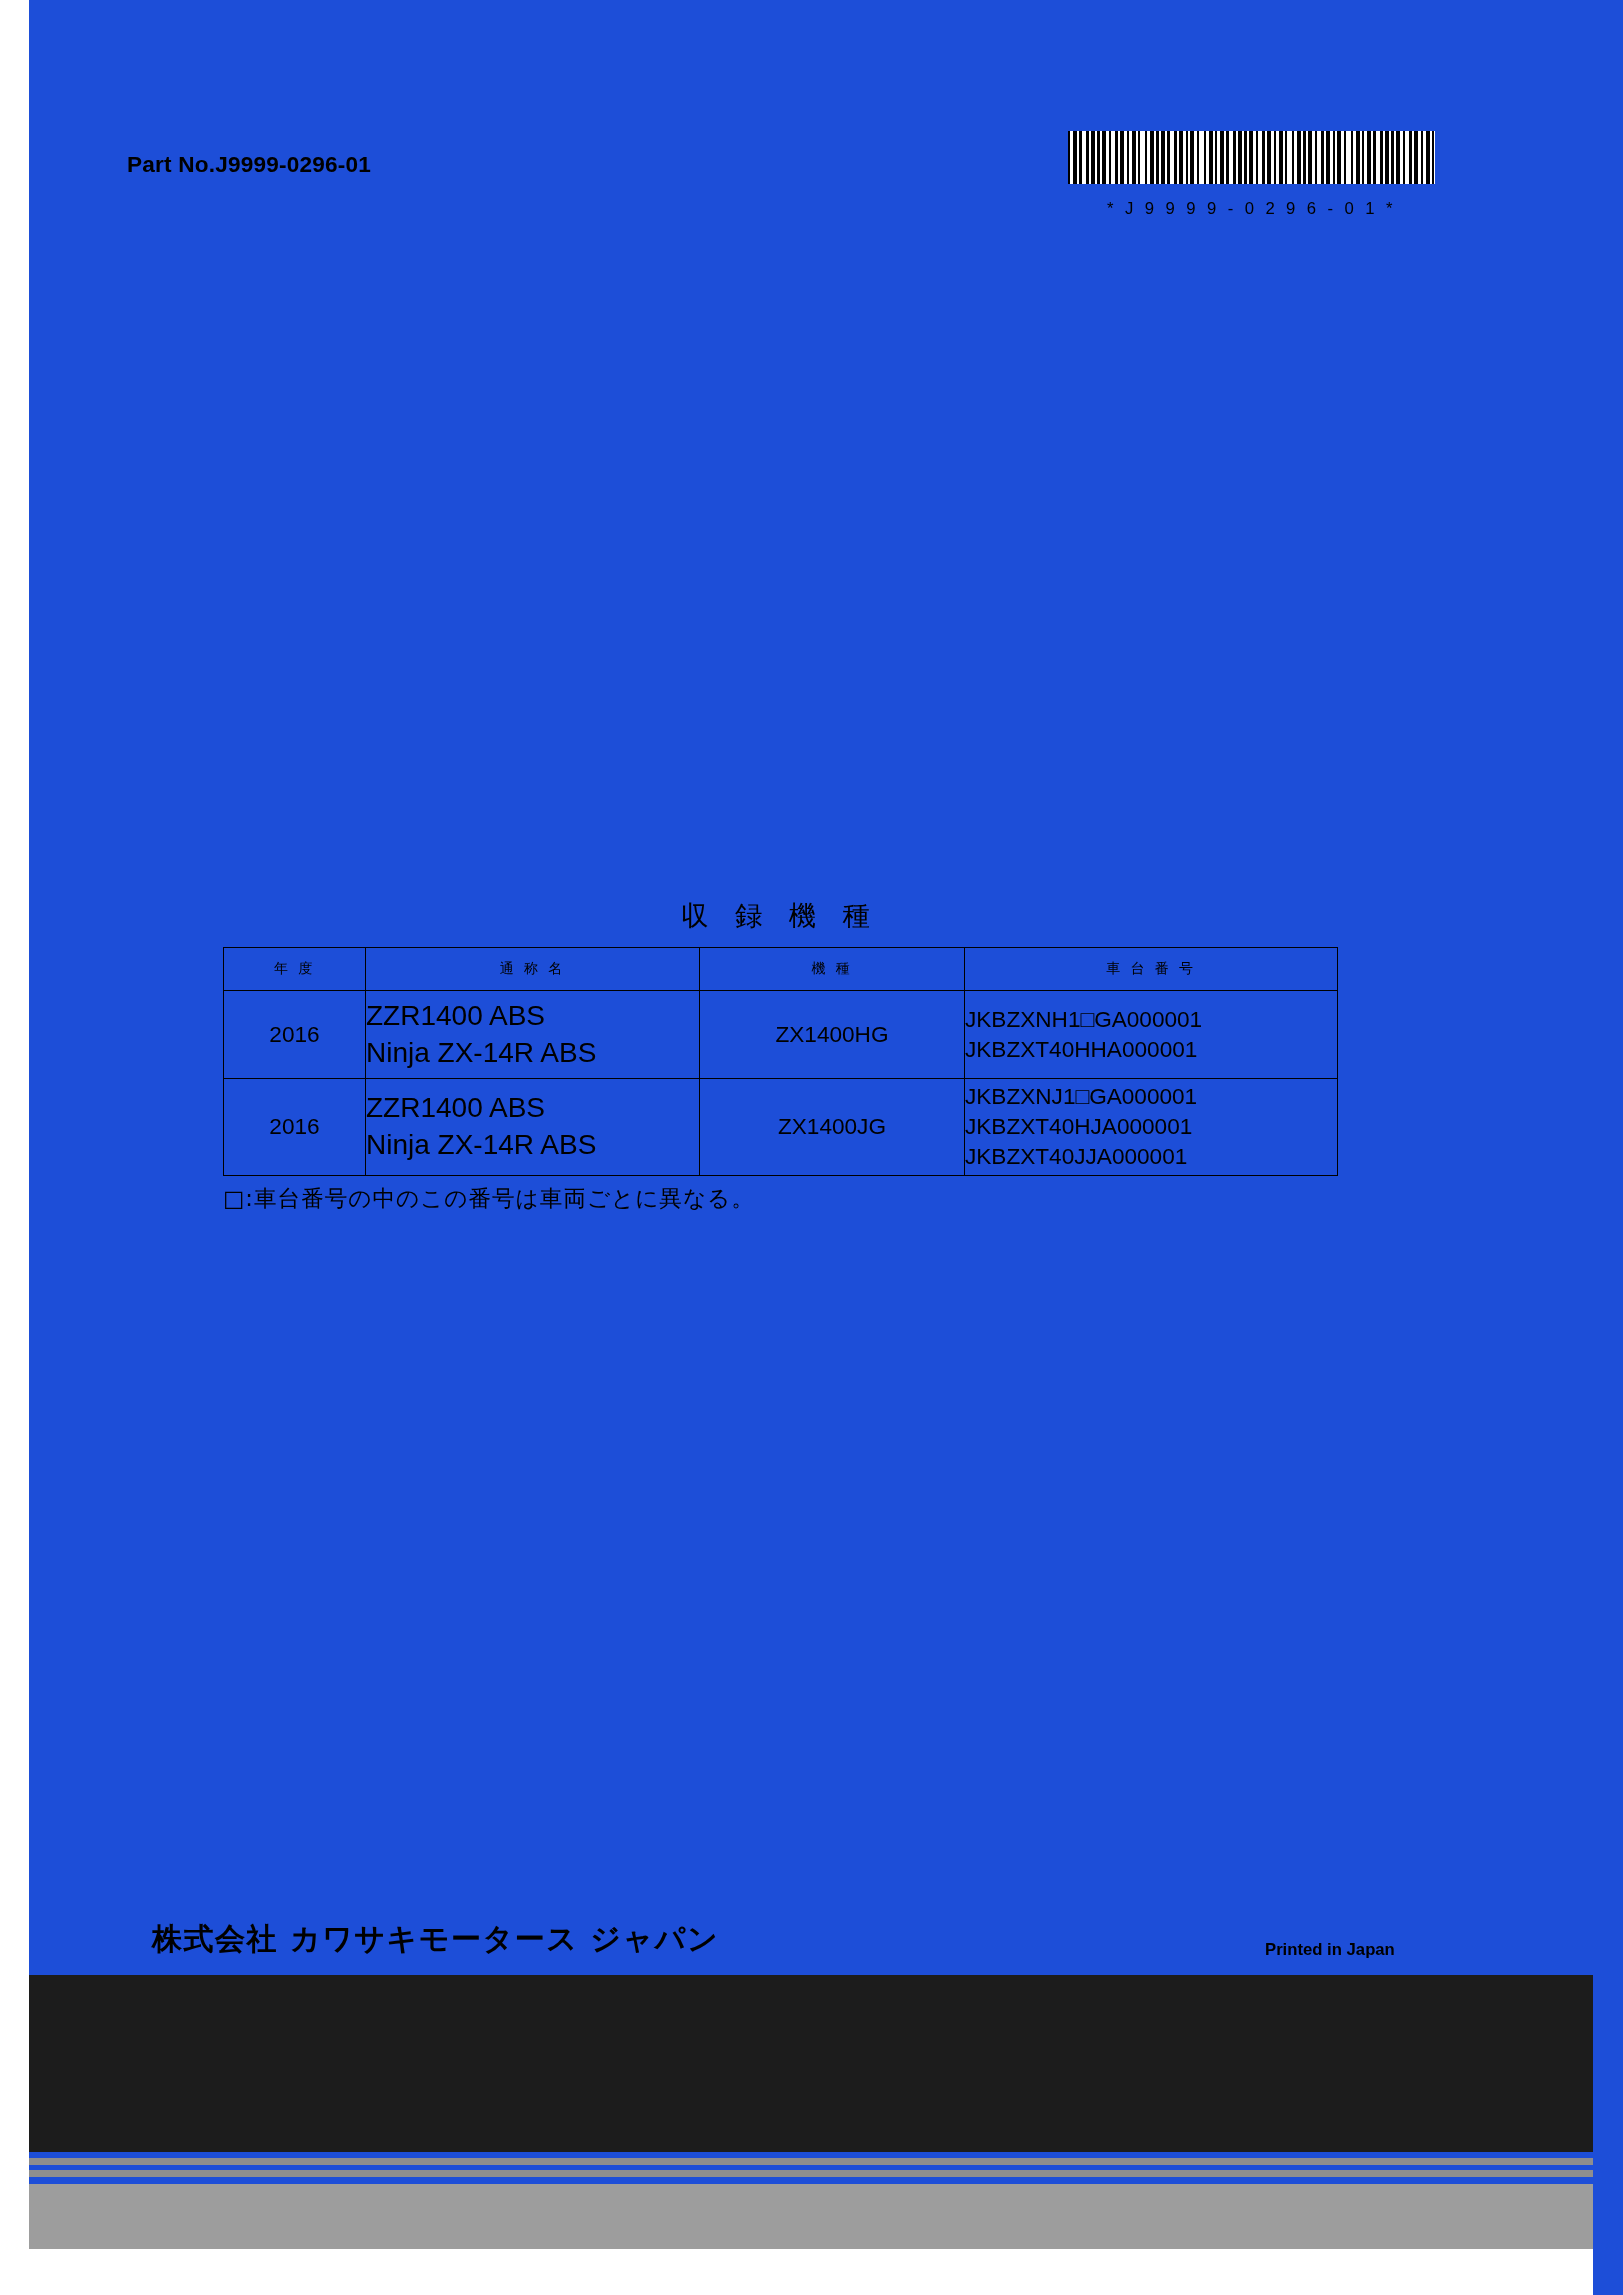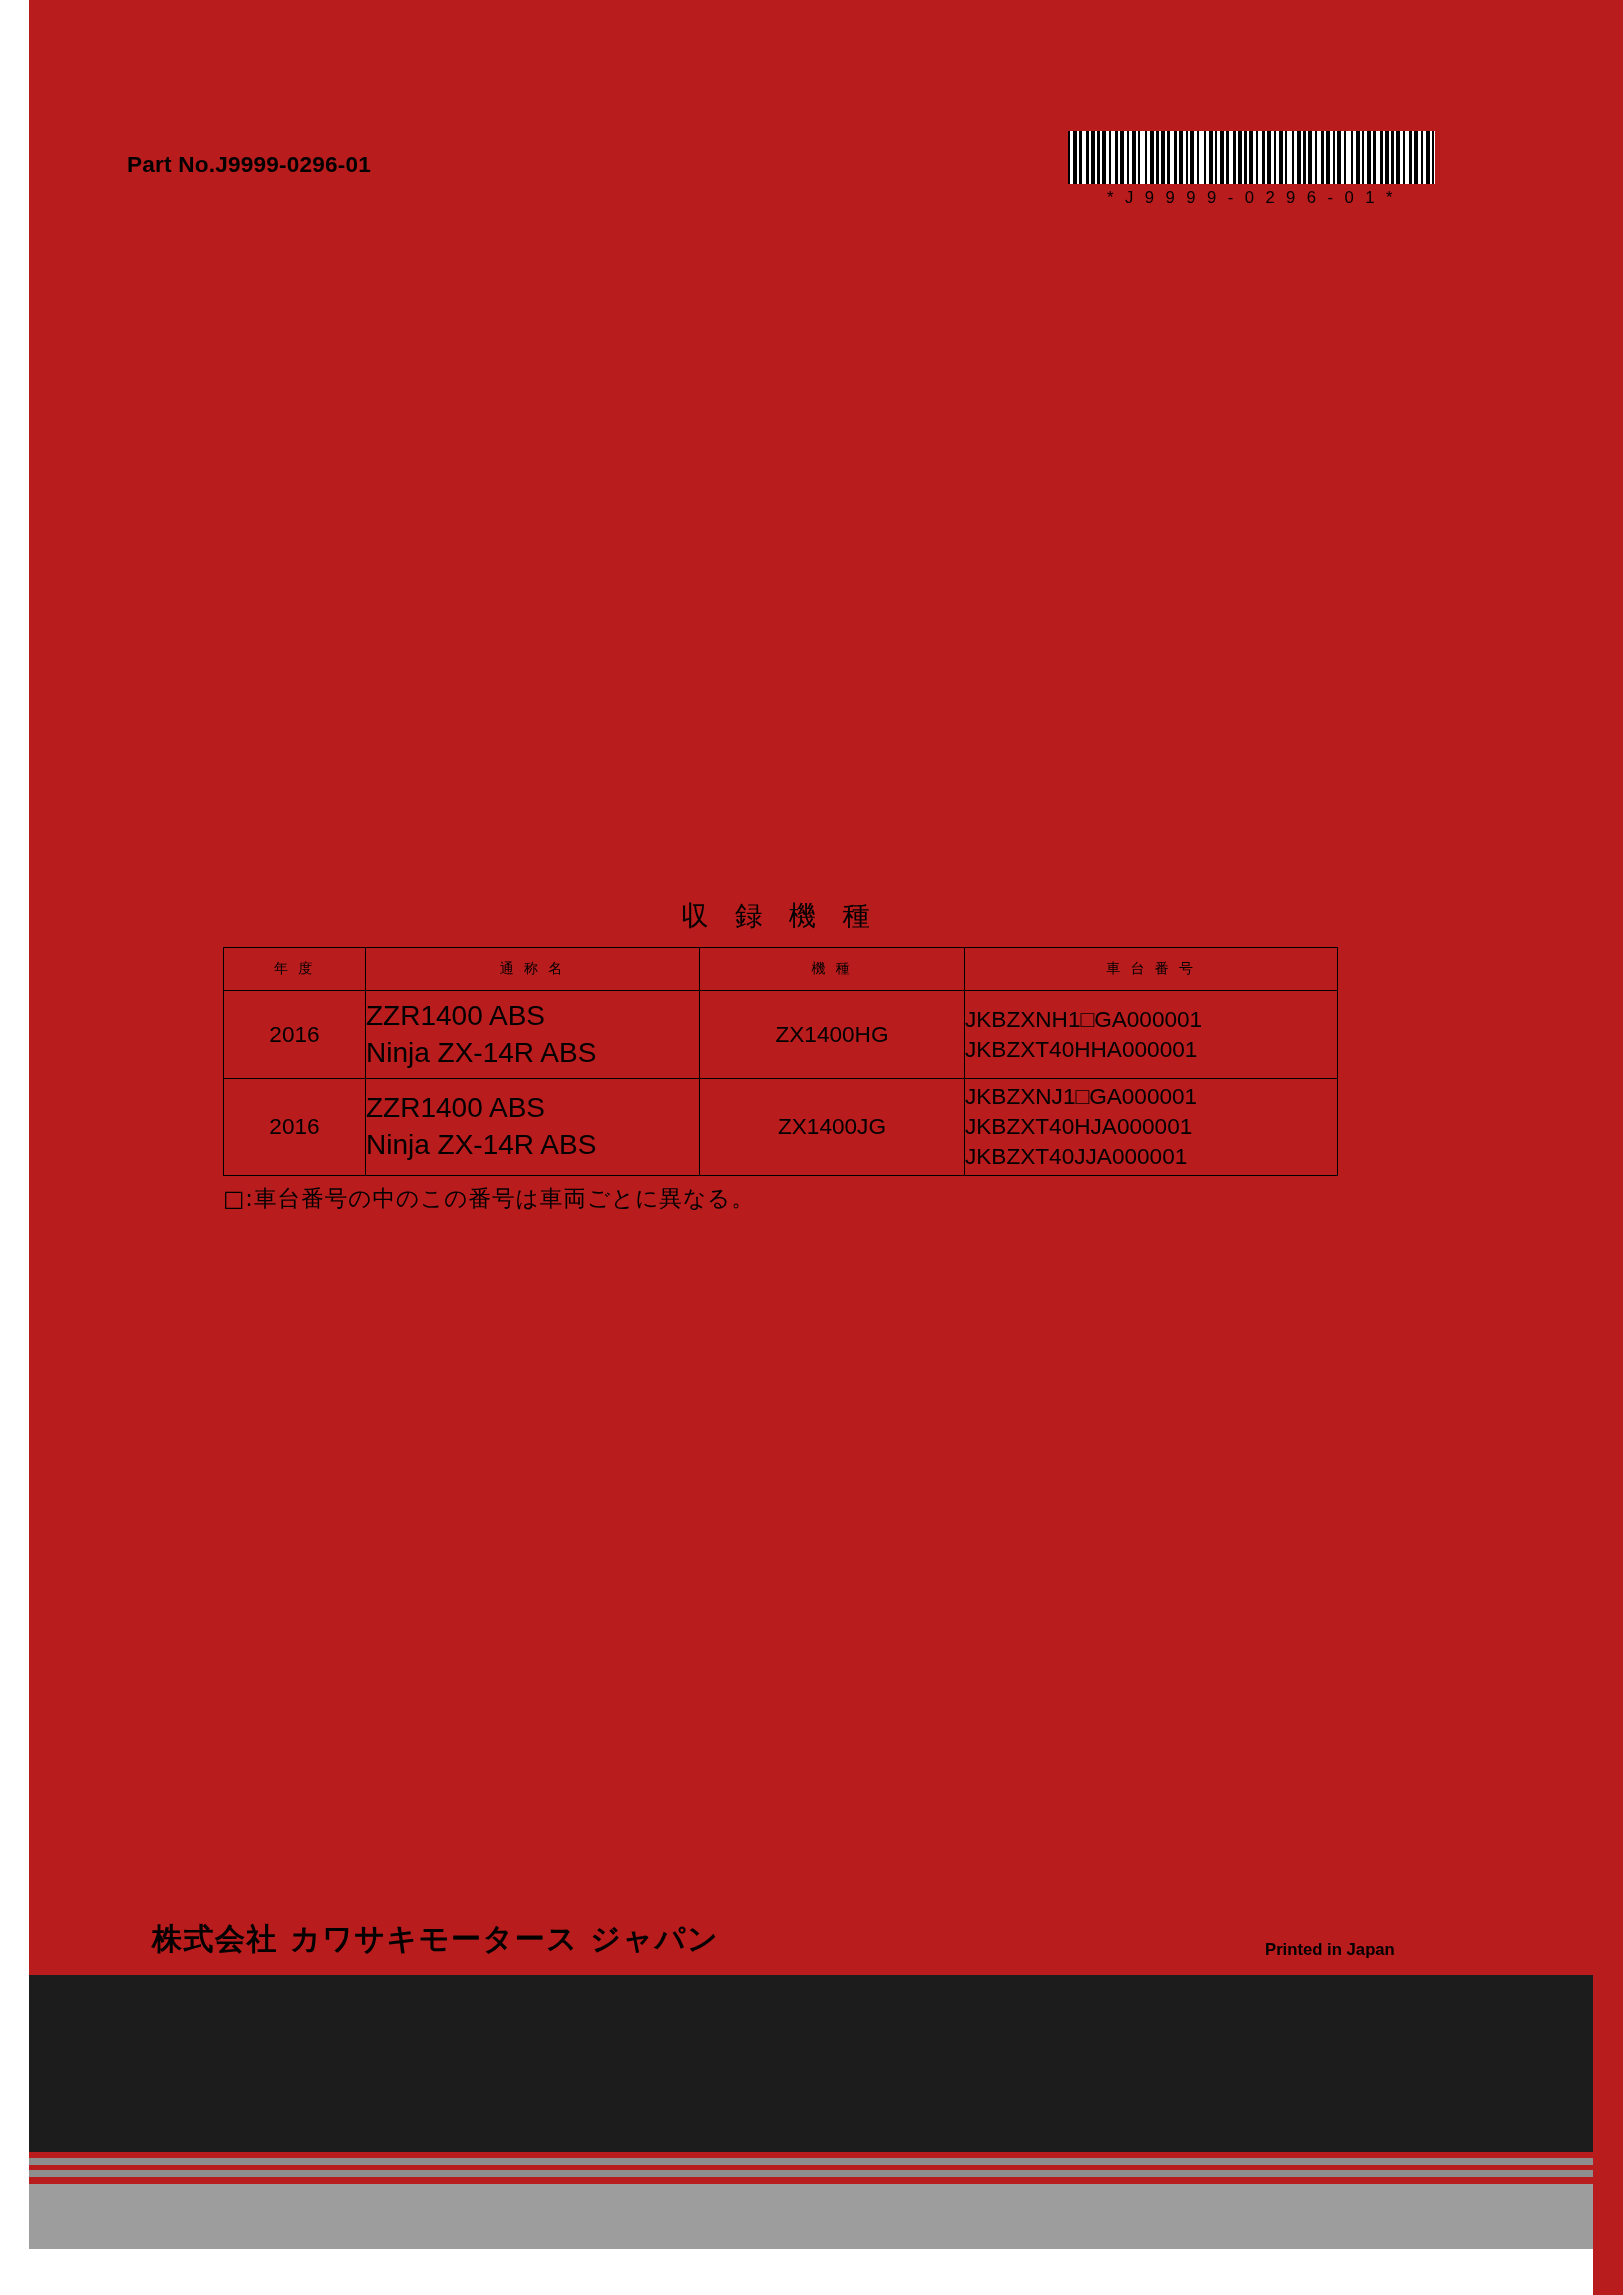--- a/index.html
+++ b/index.html
@@ -8,21 +8,21 @@
     background: #ffffff;
   }
   body {
     font-family: "Liberation Sans", sans-serif;
     color: #000000;
   }
   .page {
     position: relative;
     width: 1623px;
     height: 2295px;
-    background: #b91c1c;
+    background: #1d4ed8;
     overflow: hidden;
   }
 
   
   .part-no {
     position: absolute;
     left: 127px;
     top: 152px;
     font-size: 22.6px;
     font-weight: bold;
@@ -47,21 +47,21 @@
       #fff 8.8px, #fff 11.3px,
       #000 11.3px, #000 13.7px,
       #fff 13.7px, #fff 18px,
       #000 18px, #000 20.6px,
       #fff 20.6px, #fff 23px,
       #000 23px, #000 27px,
       #fff 27px, #fff 29.4px
     );
   }
   .barcode-text {
-    margin-top: 4px;
+    margin-top: 15px;
     text-align: center;
     font-size: 16.7px;
     letter-spacing: 3.4px;
     font-family: "Liberation Sans", sans-serif;
     white-space: nowrap;
   }
 
   
   .table-wrap {
     position: absolute;

